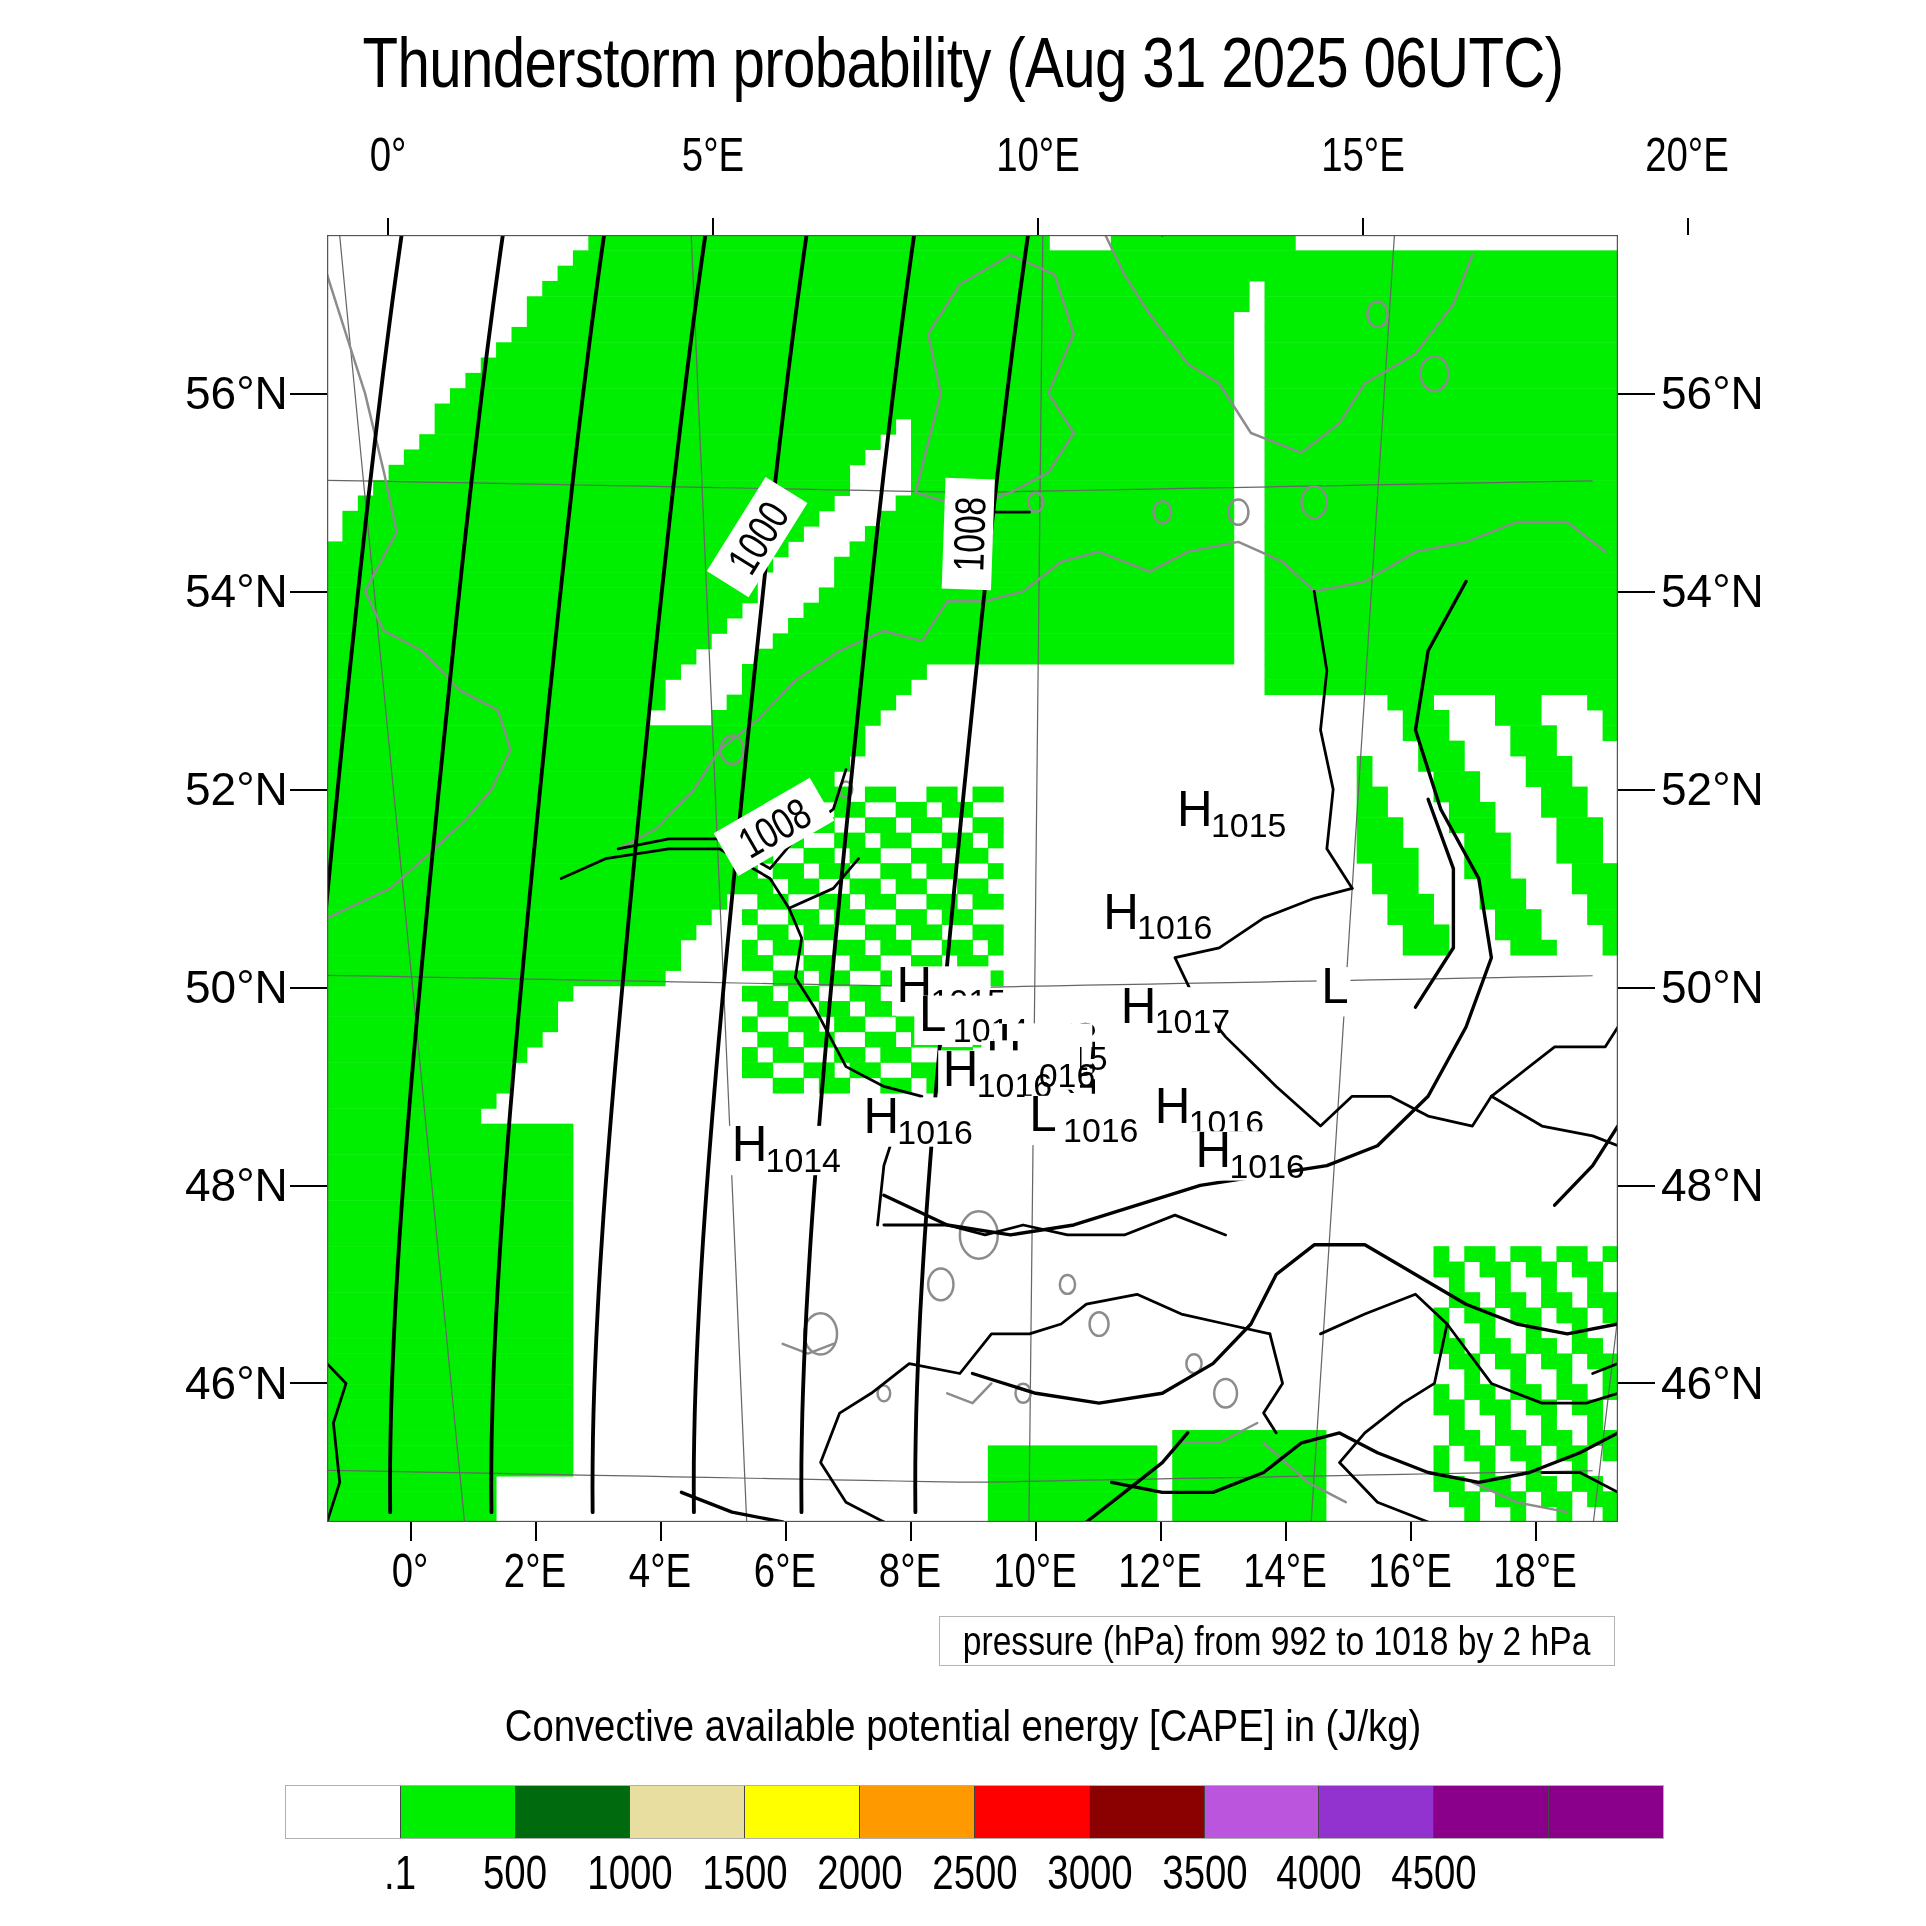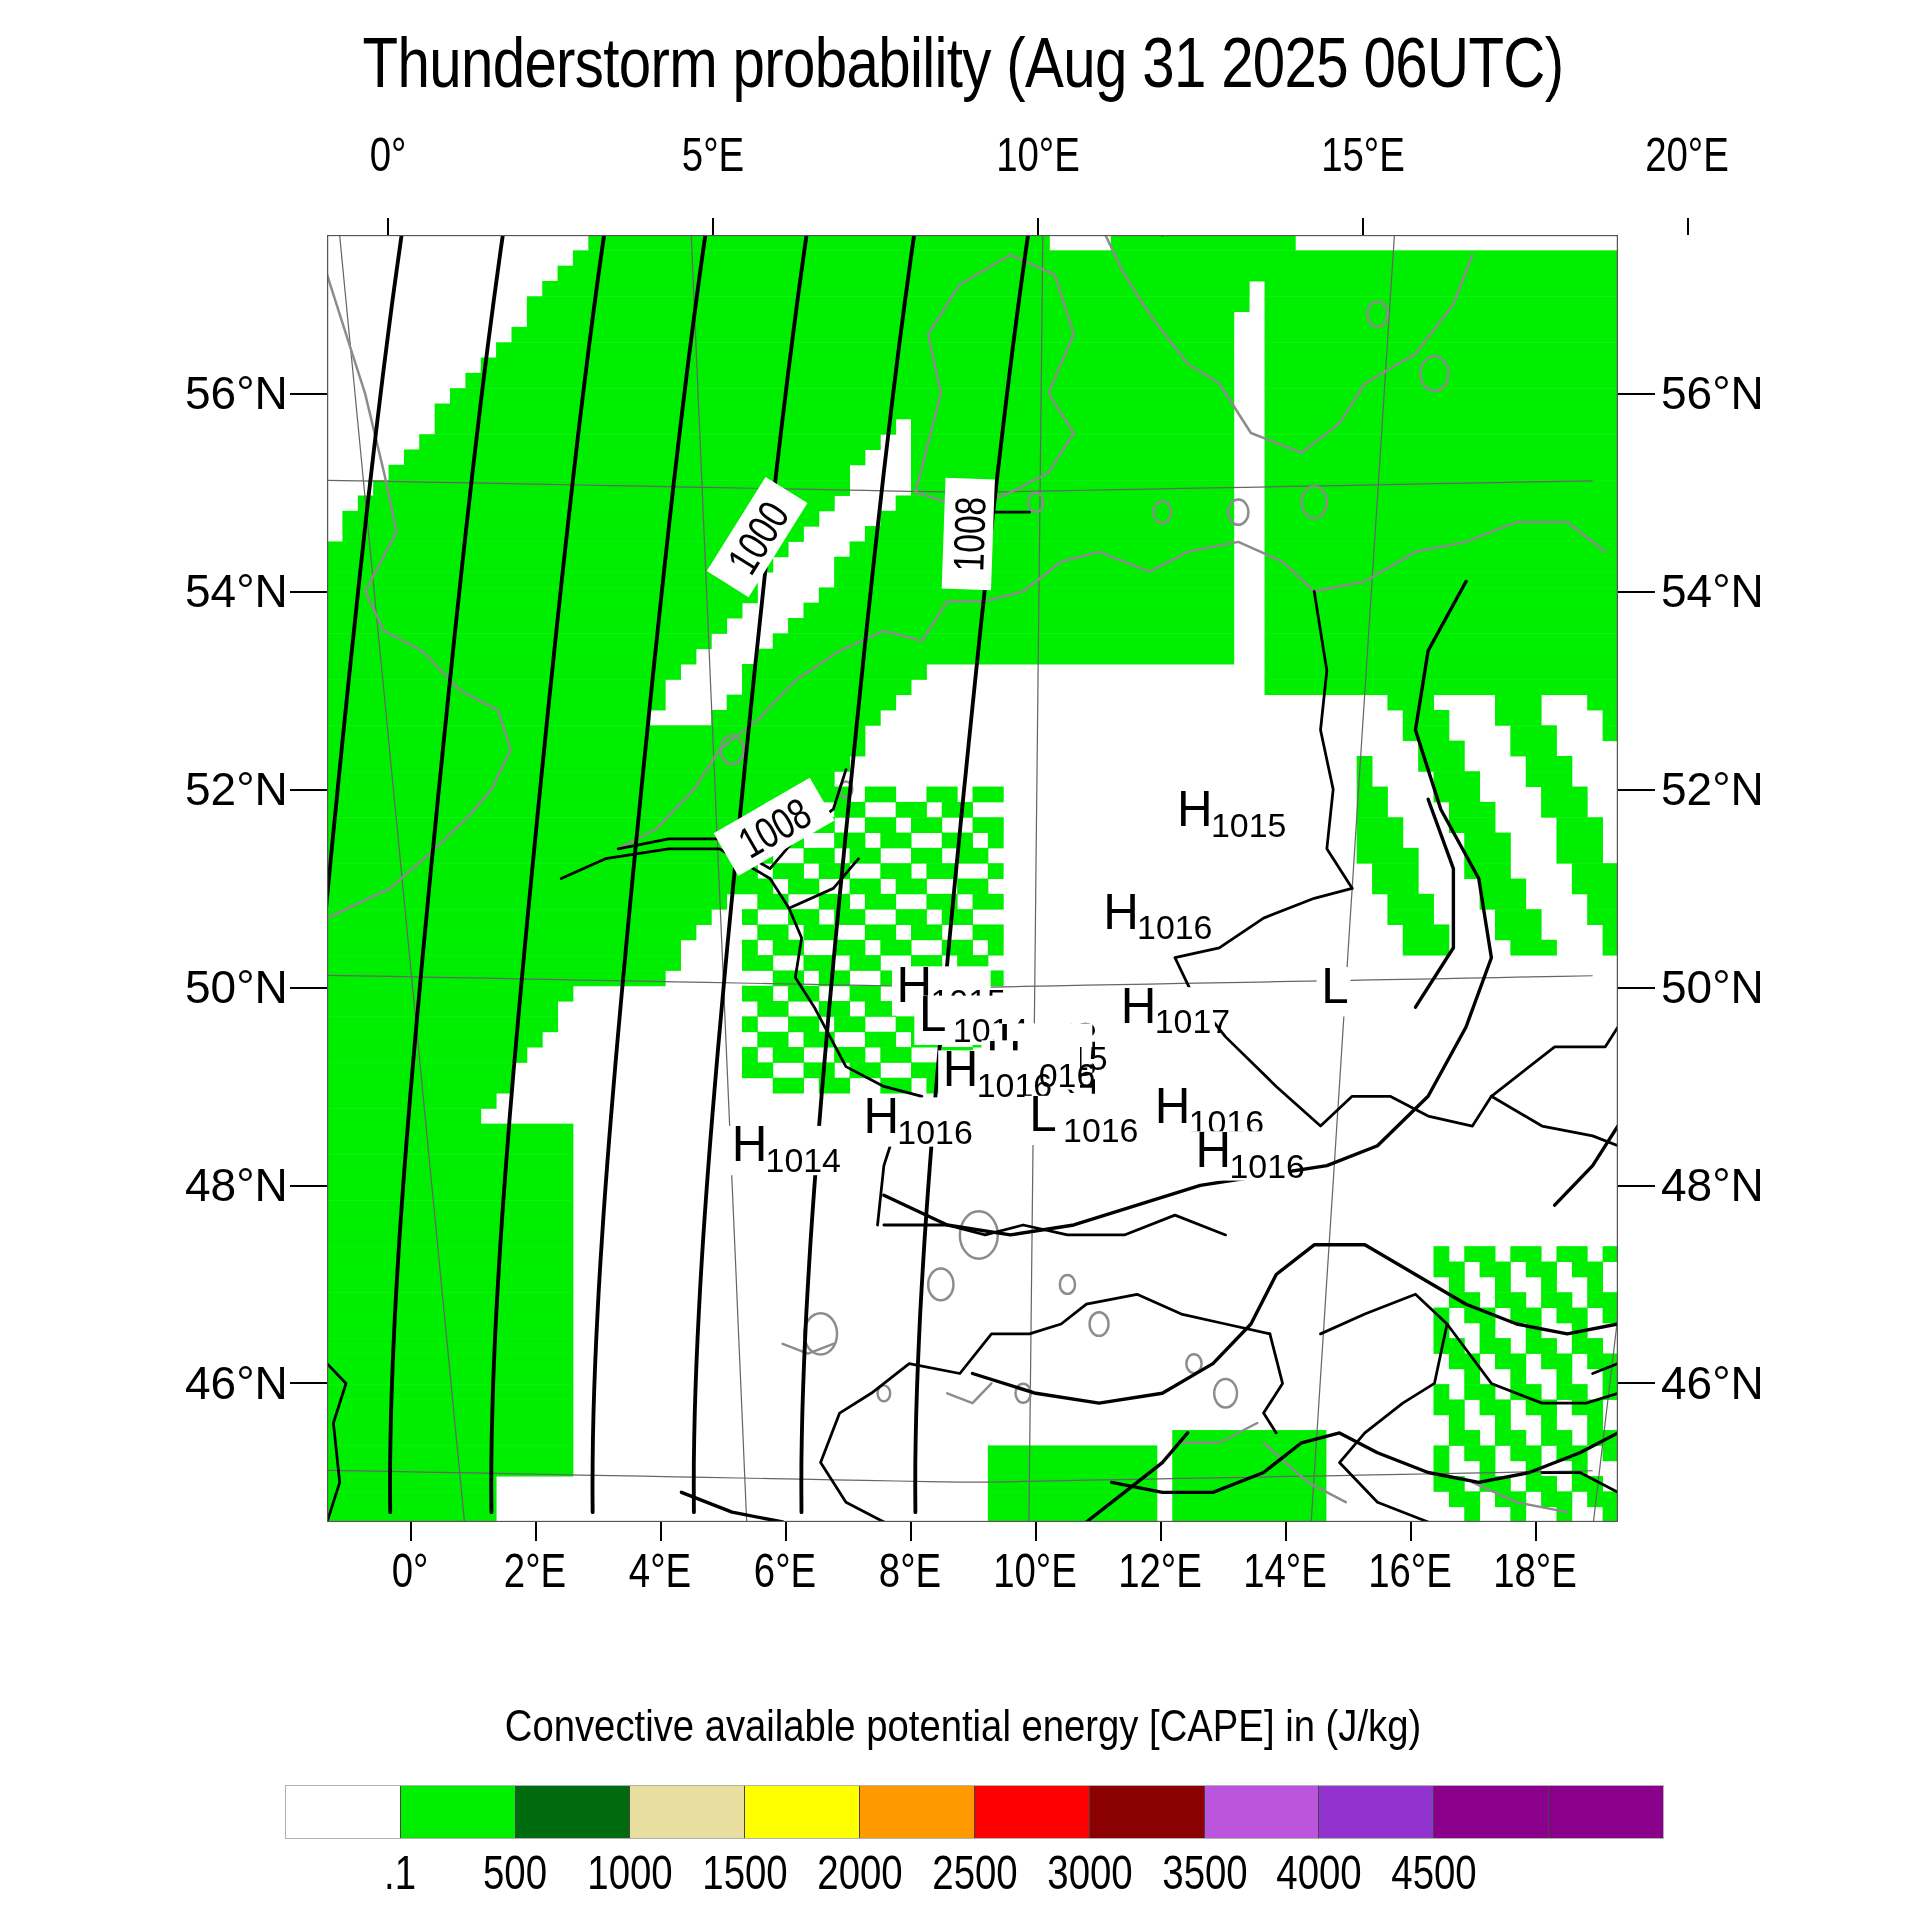--- a/index.html
+++ b/index.html
@@ -654,20 +654,23 @@
             <g transform="translate(1290,996)">
               <rect x="-6" y="-46" width="44" height="64" fill="#fff"></rect>
               <text x="0" y="0" font-size="64" font-family="&quot;Liberation Sans&quot;,&quot;Liberation Sans&quot;,sans-serif" fill="#000">L</text>
             </g>
           </g>
       </g>
       <rect x="0" y="0" width="1675" height="1670" fill="none" stroke="#555" stroke-width="3"></rect>
     </svg>
   </div>
 
+  <div class="legendbox">
+    <span>pressure (hPa) from 992 to 1018 by 2 hPa</span>
+  </div>
 
   <div class="cbcap">Convective available potential energy [CAPE] in (J/kg)</div>
   <div id="cbar">
       <div class="seg" style="background: rgb(255, 255, 255);"></div>
       <div class="seg" style="background: rgb(0, 238, 0); border-left: 0.8px solid rgb(68, 68, 68);"></div>
       <div class="seg" style="background: rgb(0, 107, 14); border-left: 0.8px solid rgb(68, 68, 68);"></div>
       <div class="seg" style="background: rgb(232, 222, 160); border-left: 0.8px solid rgb(68, 68, 68);"></div>
       <div class="seg" style="background: rgb(255, 255, 0); border-left: 0.8px solid rgb(68, 68, 68);"></div>
       <div class="seg" style="background: rgb(255, 153, 0); border-left: 0.8px solid rgb(68, 68, 68);"></div>
       <div class="seg" style="background: rgb(255, 0, 0); border-left: 0.8px solid rgb(68, 68, 68);"></div>

